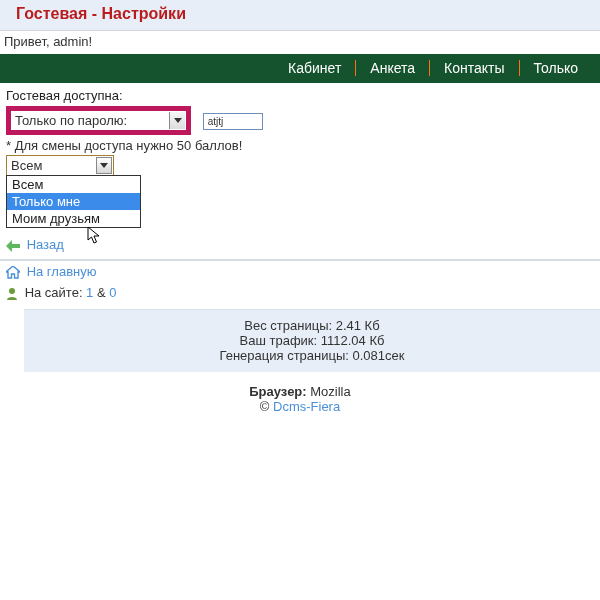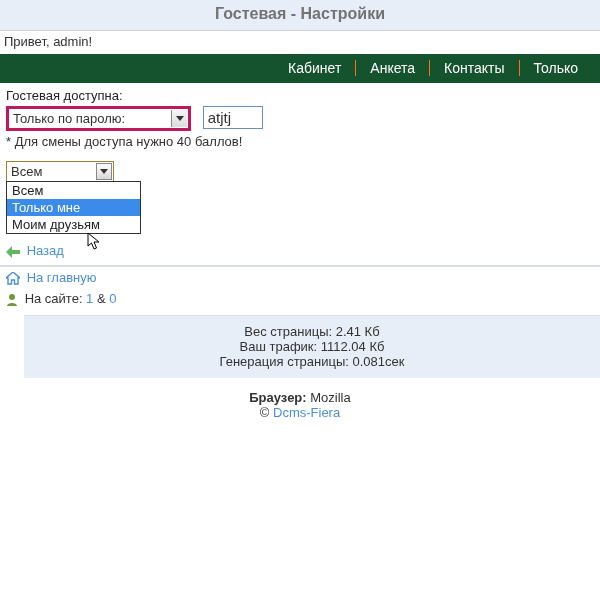--- a/index.html
+++ b/index.html
@@ -7,25 +7,24 @@
     font-family: Verdana, Arial, sans-serif;
     font-size: 13px;
     background: #fff;
     color: #333;
     width: 600px;
     height: 600px;
     overflow: hidden;
   }
   .title-bar {
     background: #e8eef7;
-    text-align: center;
     font-weight: bold;
     font-size: 16px;
     padding: 5px 16px 7px;
-    color: #737373;
+    color: #b91c1c;
     border-bottom: 1px solid #d0d5dd;
   }
   .greet {
     padding: 3px 4px 5px;
     font-size: 13px;
     color: #333;
   }
   .nav {
     background: #14532d;
     display: flex;
@@ -43,46 +42,46 @@
   .content {
     padding: 5px 6px 2px;
     color: #333;
     position: relative;
   }
   .row { margin-bottom: 3px; }
   .label { color: #222; }
   .select1 {
     display: inline-block;
     width: 185px;
-    border: 3px solid #be185d;
+    border: 5px solid #be185d;
     padding: 2px 4px;
     font-size: 13px;
     position: relative;
     background: #fff;
   }
   .select1 .arrow, .select2 .arrow, .combo-arrow {
     position: absolute;
     right: 1px; top: 1px; bottom: 1px; width: 16px;
     background: linear-gradient(#f5f5f5,#ddd);
     border-left: 1px solid #888;
     display: flex; align-items: center; justify-content: center;
   }
   .tri { width: 0; height: 0; border-left: 4px solid transparent; border-right: 4px solid transparent; border-top: 5px solid #333; }
   .text-in {
     display: inline-block;
     border: 1px solid #6b8fbf;
     padding: 2px 4px;
     width: 60px;
     color: #333;
     margin-left: 8px;
-    font-size: 15px;
+    font-size: 10px;
     background: #fff;
   }
   .note { margin: 3px 0 1px; }
-  .combo-wrap { position: relative; width: 108px; margin-top: 12px; }
+  .combo-wrap { position: relative; width: 108px; margin-top: 2px; }
   .combo {
     border: 1px solid #a08030;
     padding: 2px 20px 2px 4px;
     width: 108px;
     position: relative;
     background: #fff;
     font-size: 13px;
   }
   .combo-arrow {
     border: 1px solid #888;
@@ -158,21 +157,21 @@
   <div class="row">
     <span class="select1">
       <span>Только по паролю:</span>
       <span class="arrow">
           <span class="tri"></span>
         </span>
     </span>
     <span class="text-in">atjtj</span>
   </div>
 
-  <div class="note">* Для смены доступа нужно 40 баллов!</div>
+  <div class="note">* Для смены доступа нужно 50 баллов!</div>
 
   <div class="combo-wrap">
     <div class="combo">
       <span>Всем</span>
       <span class="combo-arrow">
           <span class="tri"></span>
         </span>
     </div>
     <div class="drop">
       <div class="opt">Всем</div>

